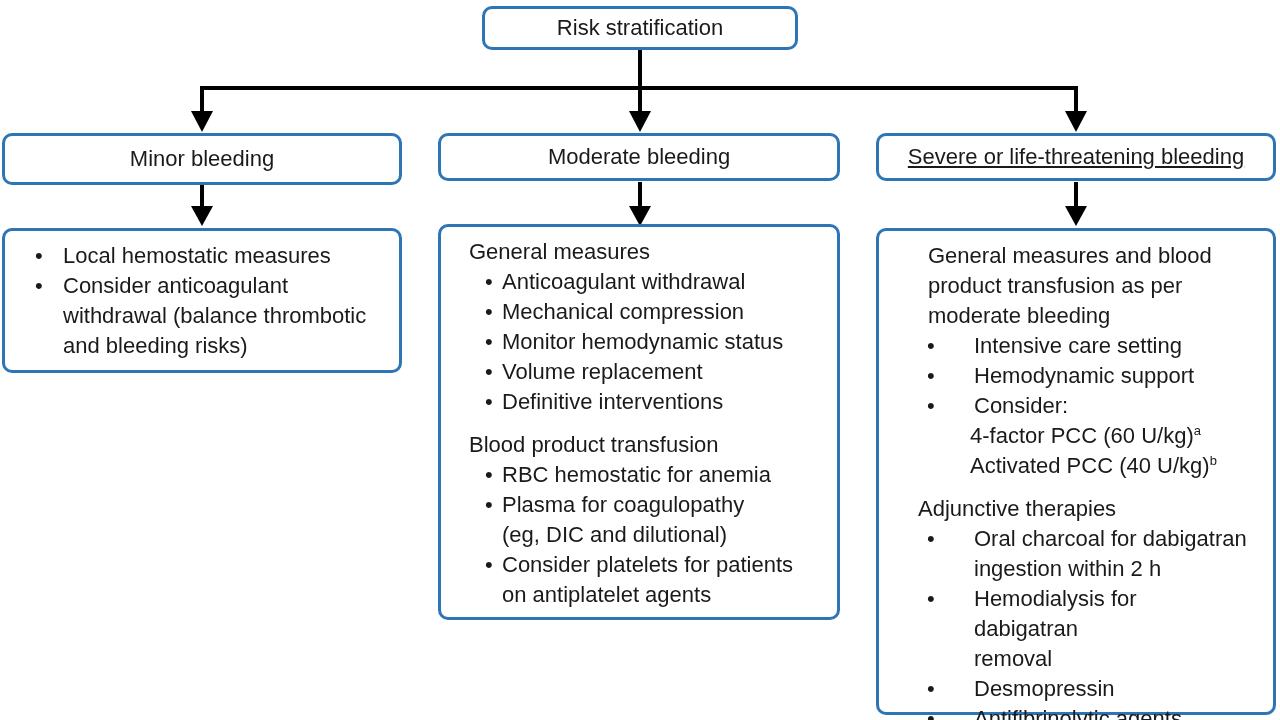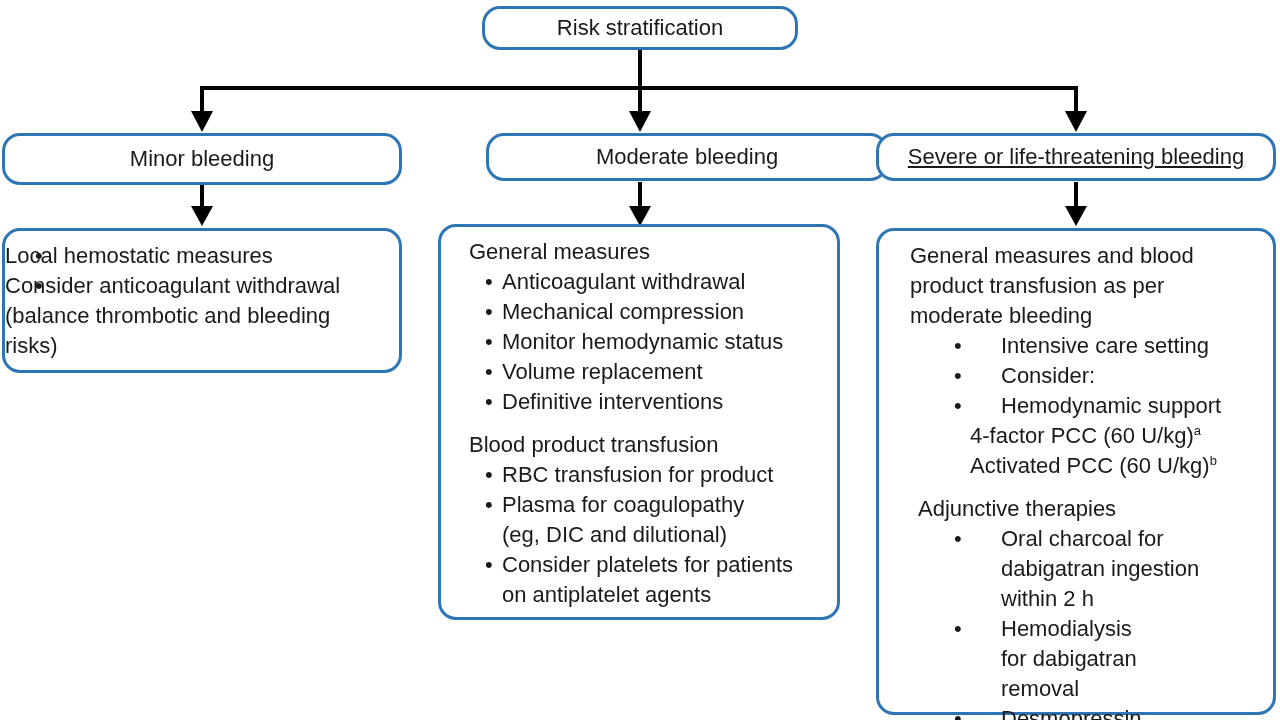--- a/index.html
+++ b/index.html
@@ -6,51 +6,51 @@
   html,body { margin:0; padding:0; background:#ffffff; }
   body {
     width:1280px; height:720px; overflow:hidden;
     font-family:"Liberation Sans", sans-serif; color:var(--text);
   }
   .canvas { position:relative; width:1280px; height:720px; background:#fff; }
   .connectors { position:absolute; left:0; top:0; width:1280px; height:720px; pointer-events:none; }
 
   .box {
     position:absolute; box-sizing:border-box; background:#fff;
-    border:3px solid var(--accent); border-radius:18px;
+    border:3px solid var(--accent); border-radius:10px;
   }
   .label-box { display:flex; align-items:center; justify-content:center;
     font-size:22px; text-align:center; }
 
   .root-box  { left:482px; top:6px;   width:316px; height:44px; }
   .hdr-minor { left:2px;   top:133px; width:400px; height:52px; }
-  .hdr-mod   { left:438px; top:133px; width:402px; height:48px;margin-left:48px; }
+  .hdr-mod   { left:438px; top:133px; width:402px; height:48px; }
   .hdr-sev   { left:876px; top:133px; width:400px; height:48px;text-decoration:underline; }
 
   .content { font-size:22px; line-height:30px; padding:10px 0 8px 0; }
   .cnt-minor { left:2px;   top:228px; width:400px; height:145px; }
   .cnt-mod   { left:438px; top:224px; width:402px; height:396px; }
   .cnt-sev   { left:876px; top:228px; width:400px; height:487px; }
 
   ul.bullets { list-style:none; margin:0; padding:0; }
   ul.bullets li { position:relative; }
   ul.bullets li::before { content:"\2022"; position:absolute; }
 
   
-  .indent-a li { padding-right:12px; }
+  .indent-a li { padding-left:58px; padding-right:12px; }
   .indent-a li::before { left:30px; }
   
   .indent-b li { padding-left:61px; padding-right:15px; }
   .indent-b li::before { left:44px; }
   
-  .indent-c li { padding-left:95px; padding-right:12px;margin-left:27px; }
+  .indent-c li { padding-left:95px; padding-right:12px; }
   .indent-c li::before { left:48px; }
 
   .sec-heading { padding-left:28px; padding-right:10px; }
-  .sec-heading.sev { padding-left:31px; }
+  .sec-heading.sev { padding-left:49px; }
   .sec-heading.adjunct { padding-left:39px; }
   .section-gap { margin-top:13px; }
 
   .pr-narrow   { padding-right:70px !important; }   
   .pr-narrower { padding-right:120px !important; }  
 
   .subline { padding-left:91px; }
   .subline sup { font-size:13px; line-height:0; vertical-align:super; }
 </style>
 </head>
@@ -110,40 +110,40 @@
         <li>Anticoagulant withdrawal</li>
         <li>Mechanical compression</li>
         <li>Monitor hemodynamic status</li>
         <li>Volume replacement</li>
         <li>Definitive interventions</li>
       </ul>
     </div>
     <div class="section-gap">
       <div class="sec-heading">Blood product transfusion</div>
       <ul class="bullets indent-b">
-        <li>RBC transfusion for product</li>
+        <li>RBC hemostatic for anemia</li>
         <li class="pr-narrow">Plasma for coagulopathy (eg, DIC and dilutional)</li>
         <li>Consider platelets for patients on antiplatelet agents</li>
       </ul>
     </div>
   </div>
 
   <div class="box content cnt-sev">
     <div>
       <div class="sec-heading sev">General measures and blood product transfusion as per moderate bleeding</div>
       <ul class="bullets indent-c">
         <li>Intensive care setting</li>
+        <li>Hemodynamic support</li>
         <li>Consider:</li>
-        <li>Hemodynamic support</li>
       </ul>
       <div class="subline">
         <span>4-factor PCC (60 U/kg)</span><sup>a</sup>
       </div>
       <div class="subline">
-        <span>Activated PCC (60 U/kg)</span><sup>b</sup>
+        <span>Activated PCC (40 U/kg)</span><sup>b</sup>
       </div>
     </div>
     <div class="section-gap">
       <div class="sec-heading sev adjunct">Adjunctive therapies</div>
       <ul class="bullets indent-c">
         <li>Oral charcoal for dabigatran ingestion within 2 h</li>
         <li class="pr-narrower">Hemodialysis for dabigatran removal</li>
         <li>Desmopressin</li>
         <li>Antifibrinolytic agents</li>
       </ul>

